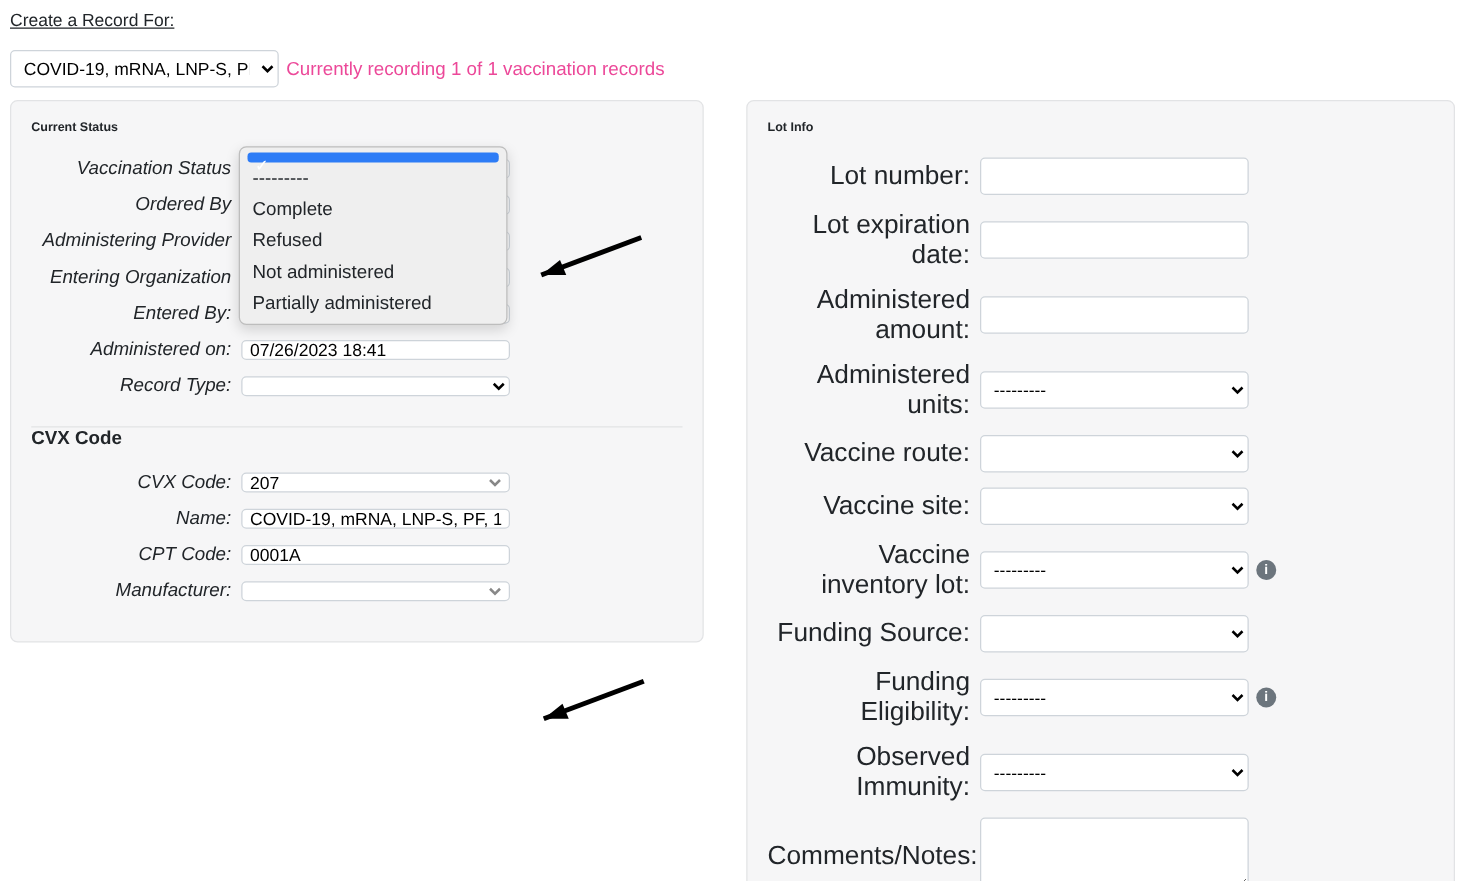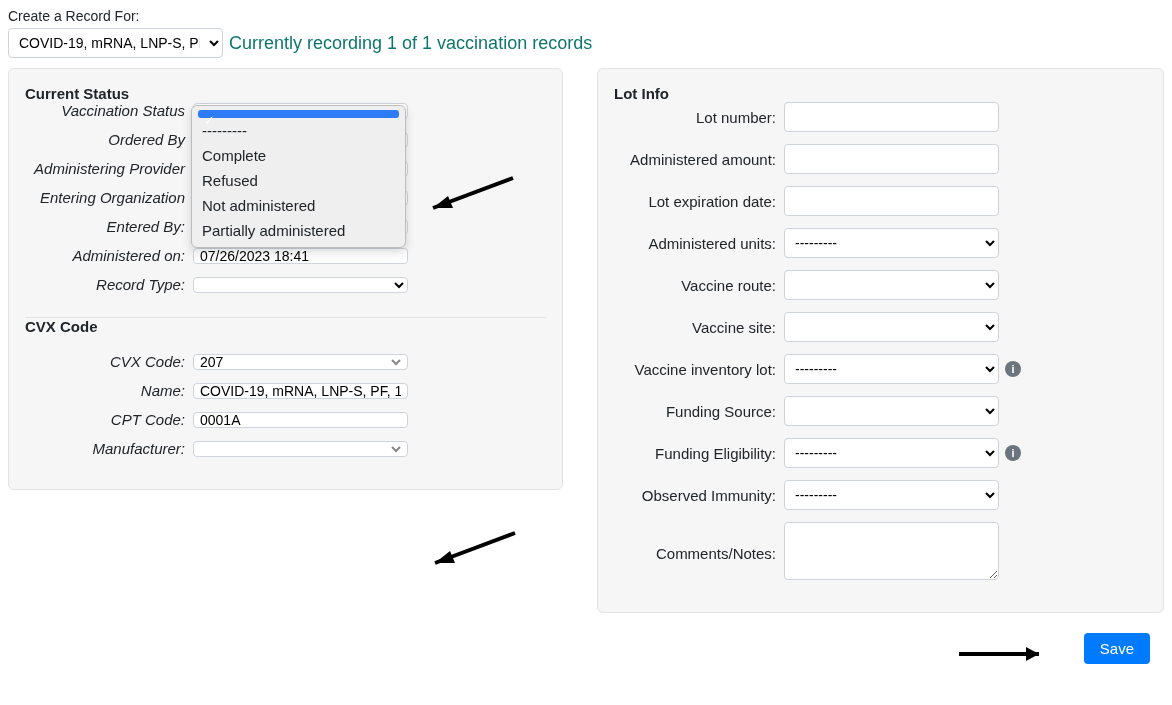--- a/index.html
+++ b/index.html
@@ -6,46 +6,46 @@
   body {
     margin: 0;
     padding: 8px;
     font-family: -apple-system, BlinkMacSystemFont, "Segoe UI", Helvetica, Arial, sans-serif;
     font-size: 14px;
     color: #212529;
     width: 1172px;
     background: #fff;
   }
   .top-row { display: flex; align-items: center; gap: 6px; margin-bottom: 10px; }
-  .top-label { margin-bottom: 4px; }
+  .top-label { margin-bottom: 16px; text-decoration: underline; }
   select, input[type=text], textarea {
     font-family: inherit;
     font-size: 14px;
     padding: 4px 6px;
     border: 1px solid #ced4da;
     border-radius: 4px;
     background: #fff;
   }
   .vaccine-select { width: 215px; height: 30px; }
-  .recording-text { color: #0f766e; font-size: 18px; }
+  .recording-text { color: #ec4899; font-size: 15px; }
   .panels { display: flex; gap: 34px; align-items: flex-start; }
   .panel {
     background: #f6f6f7;
     border: 1px solid #e2e3e5;
     border-radius: 6px;
     padding: 16px 16px 20px 16px;
     flex: 1;
   }
   .panel-left { width: 555px; flex: 0 0 555px; }
   .panel-right { flex: 1; }
-  .panel-title { font-weight: 600; font-size: 15px; margin-bottom: 0; }
+  .panel-title { font-weight: 600; font-size: 10px; margin-bottom: 18px; }
   .section-title { font-weight: 600; font-size: 15px; margin: 24px 0 18px 0; border-top: 1px solid #e2e3e5; }
   .row { display: flex; align-items: center; margin-bottom: 12px; position: relative;}
   .row-label { width: 168px; text-align: right; padding-right: 8px; font-size: 15px; font-style: italic;}
-  .row-label-r { width: 170px; text-align: right; padding-right: 8px; font-size: 15px;}
+  .row-label-r { width: 170px; text-align: right; padding-right: 8px; font-size: 21px;}
   .row-input { width: 215px; height: 16px;}
   .row-input-r { width: 215px; height: 30px;}
   .row-textarea { width: 215px; height: 58px; resize: both;}
   .combo-wrap { position: relative; display:inline-block;}
   .combo-arrow {
     position: absolute; right: 6px; top: 50%; transform: translateY(-50%);
     width: 12px; height: 12px; pointer-events: none; color:#888;
   }
   .dropdown-open {
     position: absolute;
@@ -184,25 +184,25 @@
   </div>
 
   <div class="panel panel-right">
     <div class="panel-title">Lot Info</div>
 
     <div class="row">
       <div class="row-label-r">Lot number:</div>
       <input type="text" class="row-input-r" style="">
     </div>
     <div class="row">
+      <div class="row-label-r">Lot expiration date:</div>
+      <input type="text" class="row-input-r" style="">
+    </div>
+    <div class="row">
       <div class="row-label-r">Administered amount:</div>
-      <input type="text" class="row-input-r" style="">
-    </div>
-    <div class="row">
-      <div class="row-label-r">Lot expiration date:</div>
       <input type="text" class="row-input-r" style="">
     </div>
     <div class="row">
       <div class="row-label-r">Administered units:</div>
       <select class="row-input-r"><option>---------</option></select>
     </div>
     <div class="row">
       <div class="row-label-r">Vaccine route:</div>
       <select class="row-input-r"><option></option></select>
     </div>

